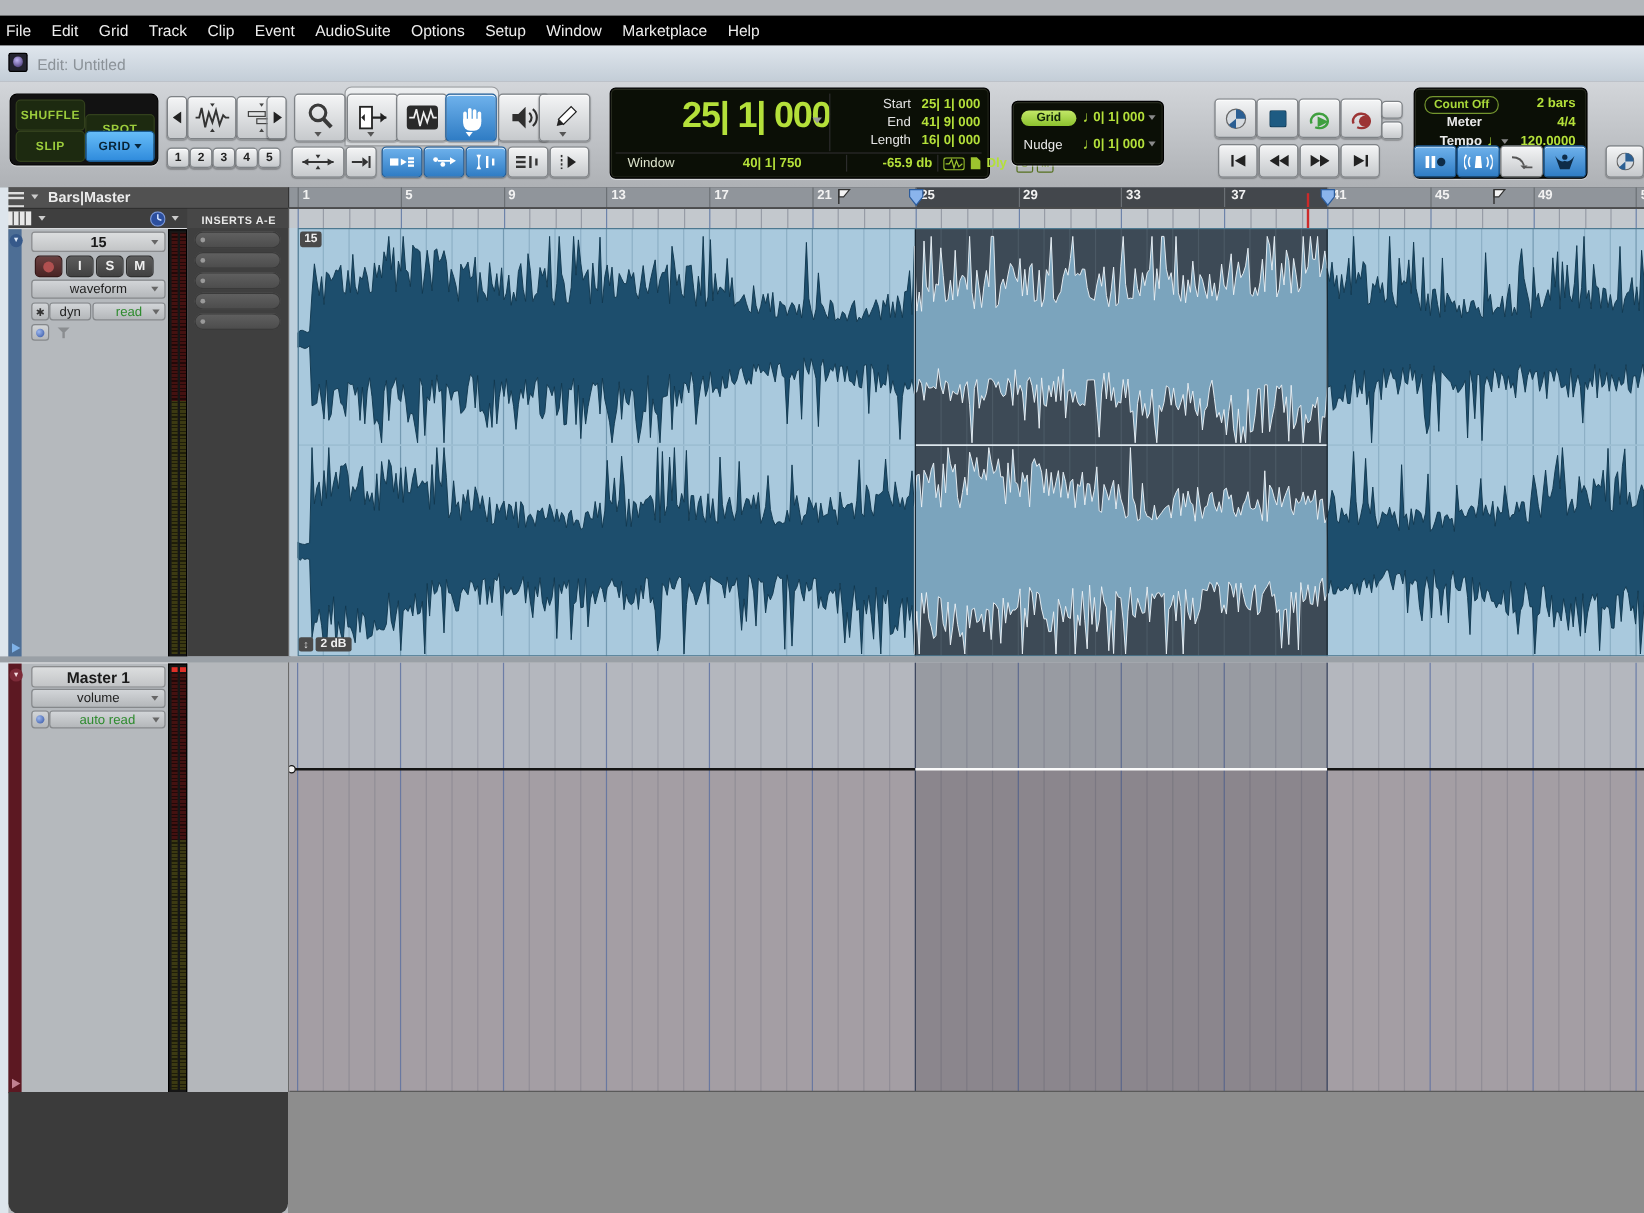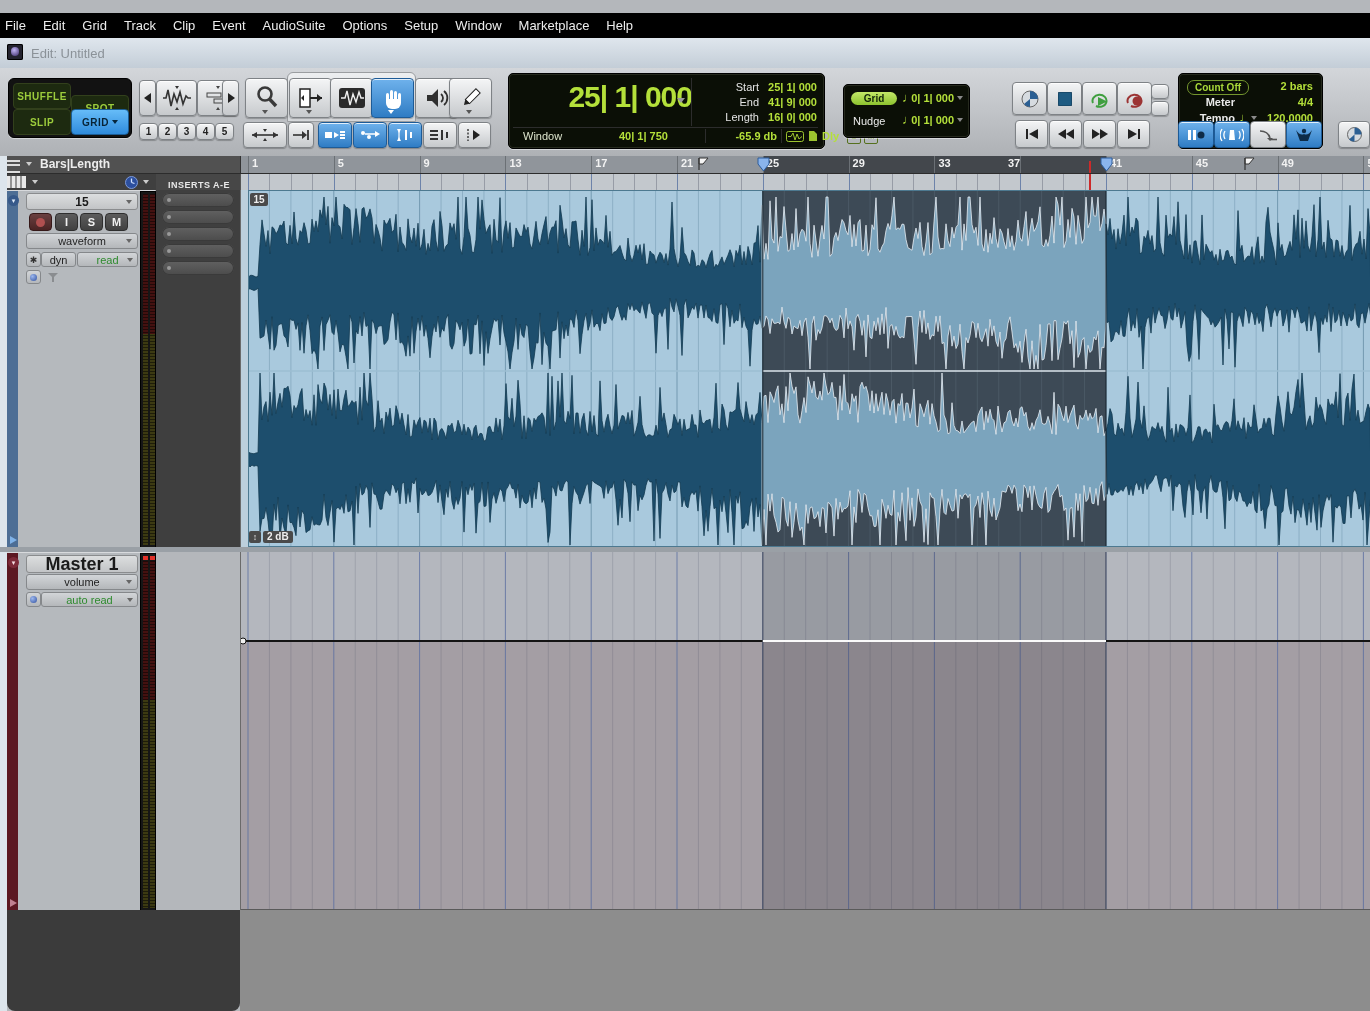--- a/index.html
+++ b/index.html
@@ -372,21 +372,21 @@
           <path d="M7.5 7.5 L2 12.5 A7 7 0 0 0 7.5 14.5 Z" fill="#2b5f93"></path>
         </svg>
     </div>
   </div>
 
   <div class="rulerrow">
     <div class="abs" style="left:6px;top:4px;width:14px;height:9px;border-top:2px solid #ddd;border-bottom:2px solid #ddd;">
         <div style="margin-top:2px;height:2px;background:#ddd;"></div>
       </div>
     <span class="caret sm abs" style="left:26px;top:6px;border-top-color:#ccc;"></span>
-    <span class="abs" style="left:40px;top:1px;font-size:12px;font-weight:bold;color:#ececec;">Bars|Length</span>
+    <span class="abs" style="left:40px;top:1px;font-size:12px;font-weight:bold;color:#ececec;">Bars|Master</span>
     <div class="rulerlane" id="ruler-lane">
         <div style="position: absolute; left: 521.8px; top: 0px; width: 343.2px; height: 17px; background: rgb(67, 71, 76);"></div>
         <div style="position: absolute; left: 7px; top: 0px; width: 1px; height: 17px; background: rgb(107, 112, 117);"></div>
         <div class="barnum" style="position: absolute; left: 11px; top: 1px;">1</div>
         <div style="position: absolute; left: 92.8px; top: 0px; width: 1px; height: 17px; background: rgb(107, 112, 117);"></div>
         <div class="barnum" style="position: absolute; left: 96.8px; top: 1px;">5</div>
         <div style="position: absolute; left: 178.6px; top: 0px; width: 1px; height: 17px; background: rgb(107, 112, 117);"></div>
         <div class="barnum" style="position: absolute; left: 182.6px; top: 1px;">9</div>
         <div style="position: absolute; left: 264.4px; top: 0px; width: 1px; height: 17px; background: rgb(107, 112, 117);"></div>
         <div class="barnum" style="position: absolute; left: 268.4px; top: 1px;">13</div>
@@ -394,21 +394,21 @@
         <div class="barnum" style="position: absolute; left: 354.2px; top: 1px;">17</div>
         <div style="position: absolute; left: 436px; top: 0px; width: 1px; height: 17px; background: rgb(107, 112, 117);"></div>
         <div class="barnum" style="position: absolute; left: 440px; top: 1px;">21</div>
         <div style="position: absolute; left: 521.8px; top: 0px; width: 1px; height: 17px; background: rgb(107, 112, 117);"></div>
         <div class="barnum" style="position: absolute; left: 525.8px; top: 1px;">25</div>
         <div style="position: absolute; left: 607.6px; top: 0px; width: 1px; height: 17px; background: rgb(107, 112, 117);"></div>
         <div class="barnum" style="position: absolute; left: 611.6px; top: 1px;">29</div>
         <div style="position: absolute; left: 693.4px; top: 0px; width: 1px; height: 17px; background: rgb(107, 112, 117);"></div>
         <div class="barnum" style="position: absolute; left: 697.4px; top: 1px;">33</div>
         <div style="position: absolute; left: 779.2px; top: 0px; width: 1px; height: 17px; background: rgb(107, 112, 117);"></div>
-        <div class="barnum" style="position: absolute; left: 767px; top: 1px;">37</div>
+        <div class="barnum" style="position: absolute; left: 785px; top: 1px;">37</div>
         <div style="position: absolute; left: 865px; top: 0px; width: 1px; height: 17px; background: rgb(107, 112, 117);"></div>
         <div class="barnum" style="position: absolute; left: 869px; top: 1px;">41</div>
         <div style="position: absolute; left: 950.8px; top: 0px; width: 1px; height: 17px; background: rgb(107, 112, 117);"></div>
         <div class="barnum" style="position: absolute; left: 954.8px; top: 1px;">45</div>
         <div style="position: absolute; left: 1036.6px; top: 0px; width: 1px; height: 17px; background: rgb(107, 112, 117);"></div>
         <div class="barnum" style="position: absolute; left: 1040.6px; top: 1px;">49</div>
         <div style="position: absolute; left: 1122.4px; top: 0px; width: 1px; height: 17px; background: rgb(107, 112, 117);"></div>
         <div class="barnum" style="position: absolute; left: 1126.4px; top: 1px;">53</div>
         <div style="position: absolute; left: 457px; top: 1px; width: 12px; height: 14px;"><svg width="12" height="14">
             <polygon points="1,1 10,1 5,7 1,7" fill="#f4f4f4" stroke="#333" stroke-width="1"></polygon>
@@ -653,21 +653,21 @@
   </div>
 
   <div class="abs" style="left:0;top:547px;width:1370px;height:5px;background:#9aa0a6;"></div>
 
   <div class="hdr" style="top:552px;height:358px;">
     <div class="abs" style="left:0;top:0;width:11px;height:358px;background:#5c1822;"></div>
     <div class="abs" style="left:1px;top:4px;width:11px;height:11px;border-radius:6px;background:#7c2a38;color:#f4dce0;font-size:7px;text-align:center;line-height:11px;">▾</div>
     <svg class="abs" style="left:2px;top:345px;" width="9" height="10">
         <polygon points="1,1 8,5 1,9" fill="#c08090"></polygon>
       </svg>
-    <div class="namebox" style="left:19px;top:2px;width:110px;height:16px;font-size:18px;">
+    <div class="namebox" style="left:19px;top:2px;width:110px;height:16px;font-size:13px;">
         <span>Master 1</span>
       </div>
     <div class="smallsel" style="left:19px;top:21px;width:110px;height:14px;">
       <span>volume</span>
         <span class="caret sm abs" style="left:99px;top:5px;border-top-color:#666;"></span>
     </div>
     <div class="smallsel" style="left:19px;top:39px;width:13px;height:13px;">
         <span style="width:7px;height:7px;border-radius:4px;background:radial-gradient(circle at 35% 35%,#9db8ee,#3050a0);display:inline-block;"></span>
       </div>
     <div class="smallsel" style="left:34px;top:39px;width:95px;height:13px;color:#2e8b2e;">

